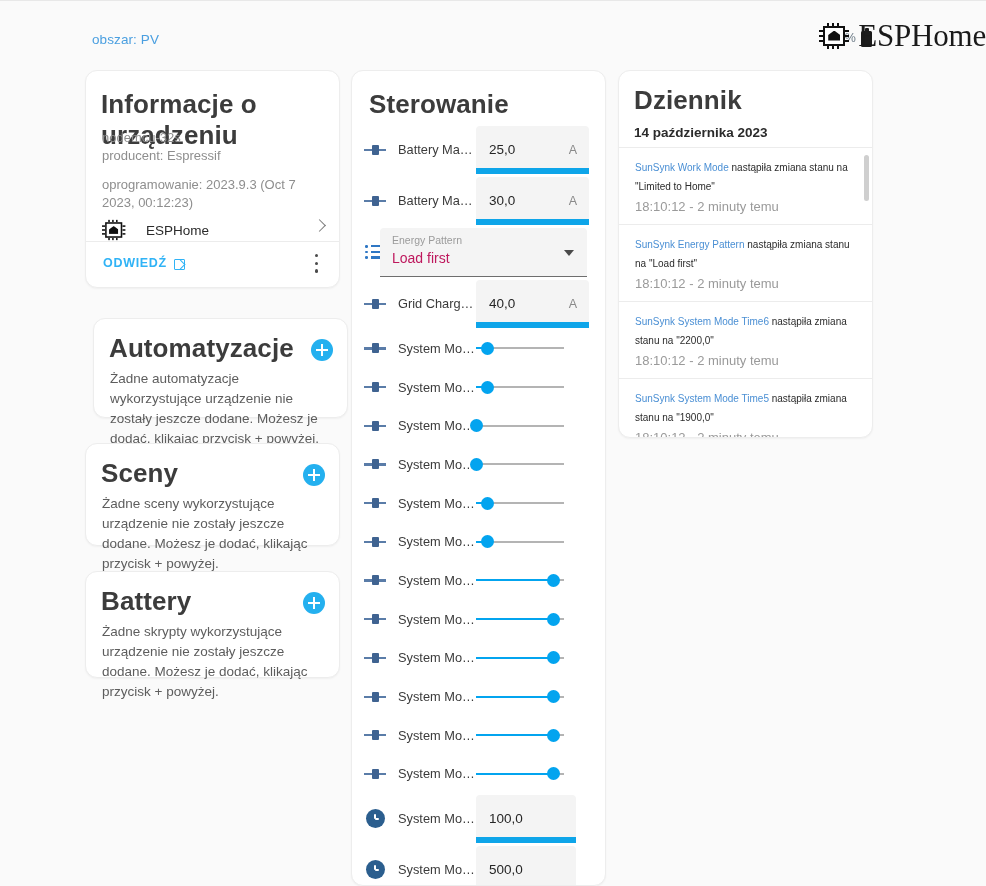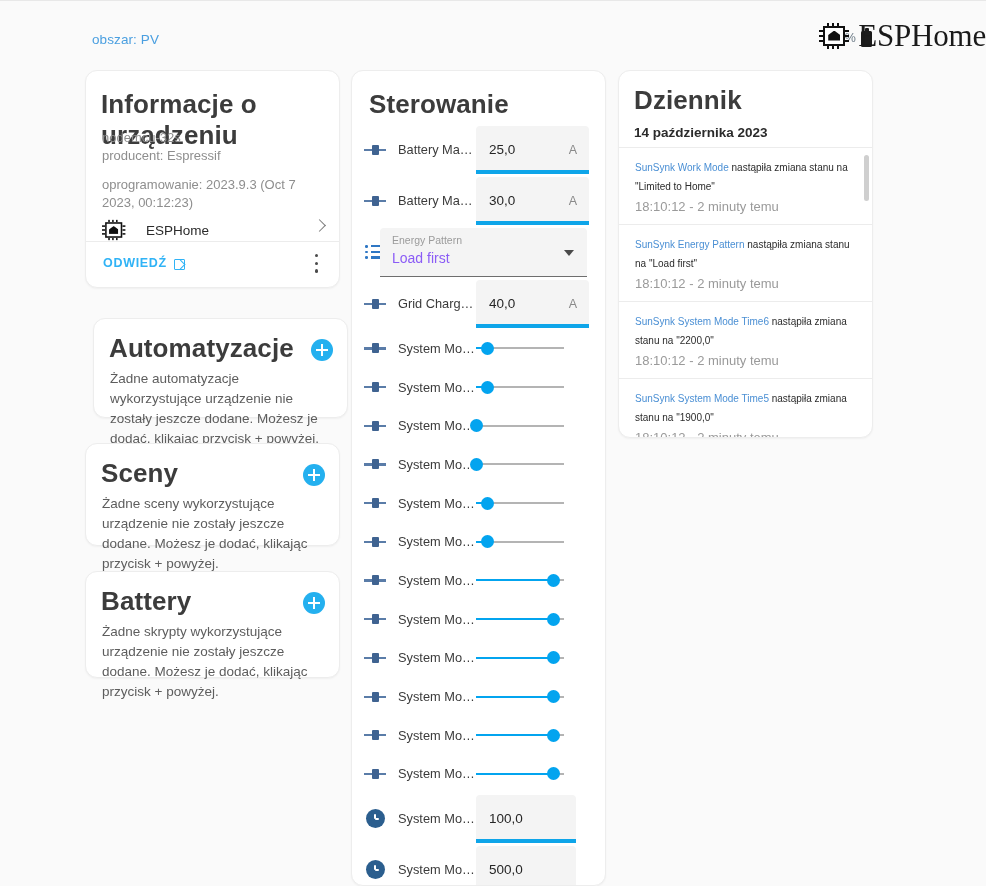--- a/index.html
+++ b/index.html
@@ -120,35 +120,35 @@
   .ico-list .ln { position: absolute; left: 6px; height: 2.2px; width: 14px; background: #2f77c4; }
   .ico-list .dt { position: absolute; left: 0px; width: 2.6px; height: 2.6px; border-radius: 50%; background: #2f77c4; }
   
   .ico-clock { position: relative; width: 19px; height: 19px; border-radius: 50%; background: #2b5e8e; }
   .ico-clock .hh { position: absolute; left: 8.5px; top: 4.5px; width: 1.7px; height: 5.5px; background: #fff; border-radius: 1px; }
   .ico-clock .mm { position: absolute; left: 9px; top: 9px; width: 4.5px; height: 1.7px; background: #fff; border-radius: 1px; }
 
   
   .numfield {
     position: relative; width: 113px; height: 48px;
-    background: #f4f4f4; border-bottom: 4px solid #0ea5e9;
+    background: #f4f4f4; border-bottom: 6px solid #0ea5e9;
     border-radius: 4px 4px 0 0; display: flex; align-items: center;
   }
   .numfield .val { position: absolute; left: 13px; top: 16px; font-size: 13.5px; color: #262626; }
   .numfield .unit { position: absolute; right: 12px; top: 17px; font-size: 12.5px; color: #8a8a8a; }
   .numfield.wide { width: 100px; }
 
   
   .selfield {
     position: relative; width: 207px; height: 49px;
     background: #f4f4f4; border-bottom: 1px solid #6e6e6e;
     border-radius: 4px 4px 0 0;
   }
   .selfield .lbl { position: absolute; left: 12px; top: 6px; font-size: 10.5px; color: #9b9b9b; }
-  .selfield .val { position: absolute; left: 12px; top: 22px; font-size: 14px; color: #8b5cf6; }
+  .selfield .val { position: absolute; left: 12px; top: 22px; font-size: 14px; color: #be185d; }
   .selfield .arrow {
     position: absolute; right: 13px; top: 22px; width: 0; height: 0;
     border-left: 5px solid transparent; border-right: 5px solid transparent; border-top: 6px solid #4a4a4a;
   }
 
   
   .slider { position: relative; width: 88px; height: 20px; }
   .slider .track { position: absolute; left: 0; top: 9px; width: 88px; height: 2px; background: #b4b4b4; }
   .slider .fill  { position: absolute; left: 0; top: 9px; height: 2px; background: #03a4ef; }
   .slider .thumb { position: absolute; top: 3.5px; width: 13px; height: 13px; border-radius: 50%; background: #03a4ef; }

